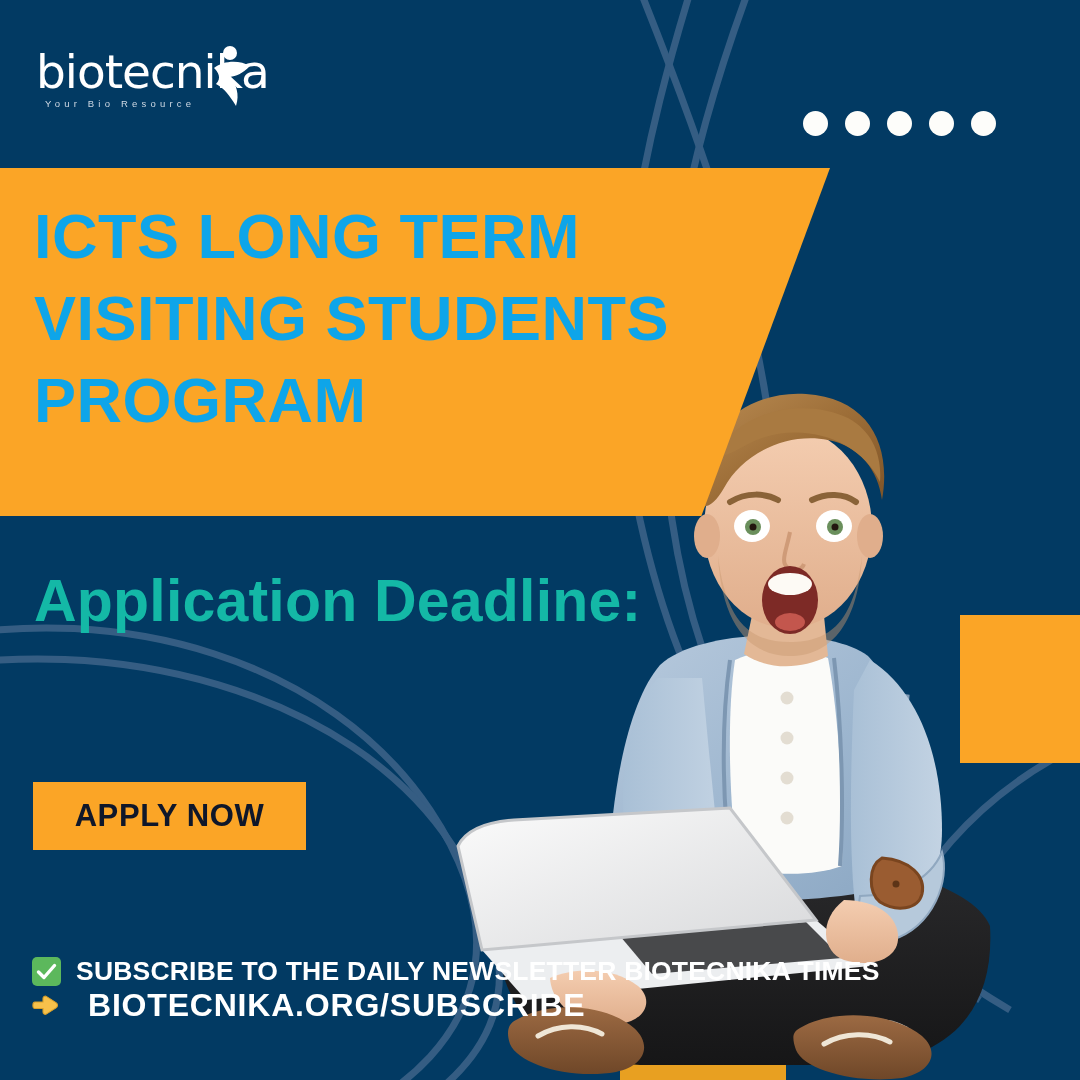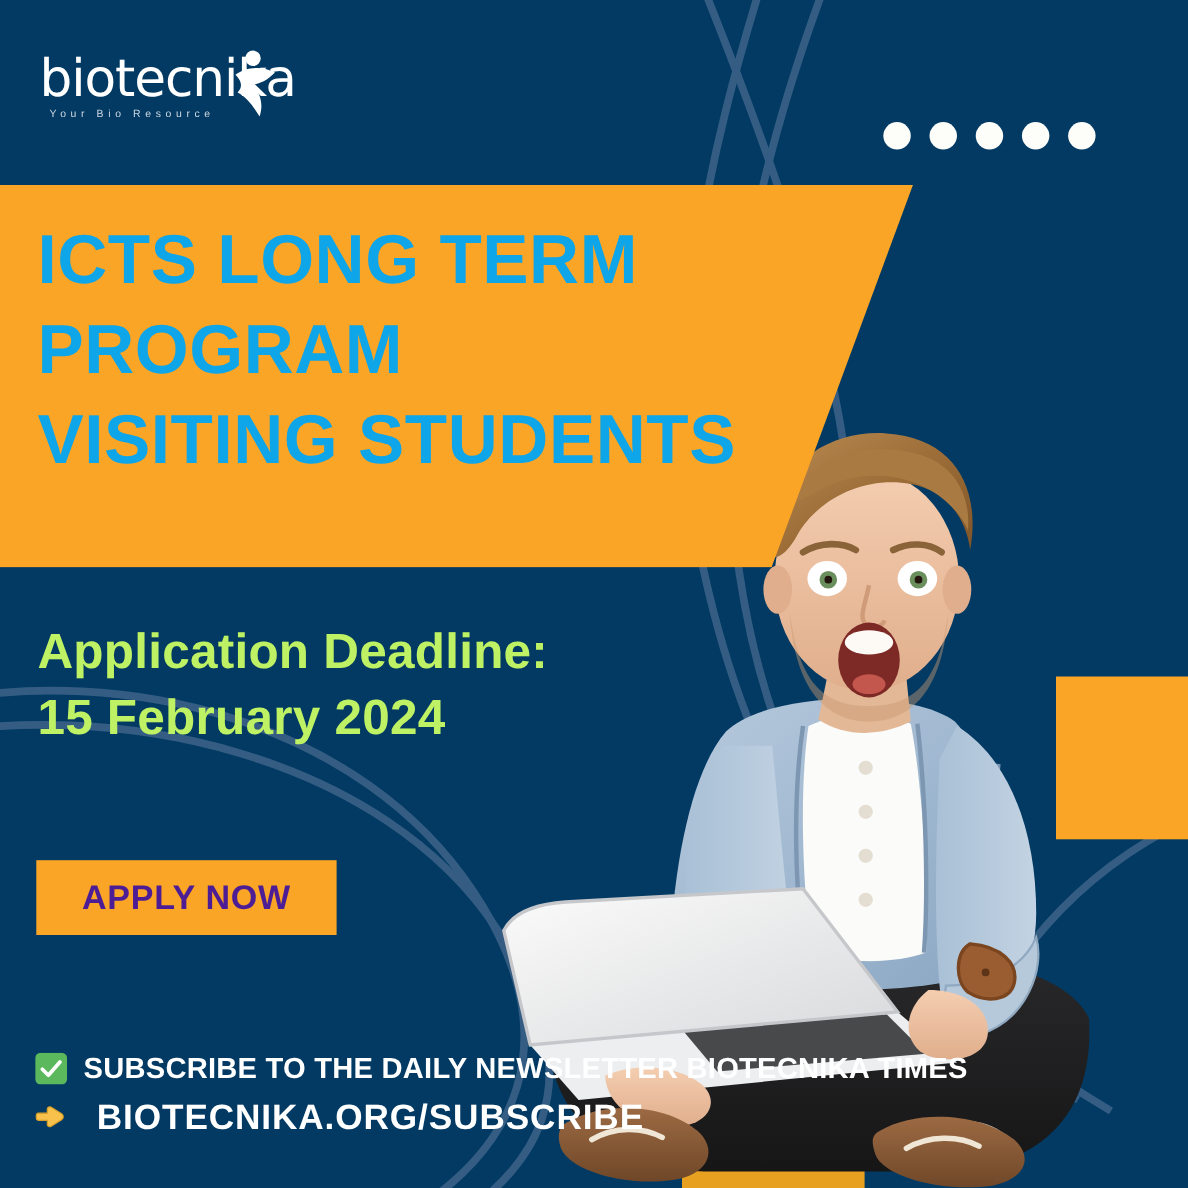--- a/index.html
+++ b/index.html
@@ -70,42 +70,42 @@
     color:#0ea5e9;
     font-size:63px; font-weight:bold;
     line-height:1.30;
     letter-spacing:0.5px;
     font-family:"Liberation Sans", sans-serif;
   }
 
   
   .deadline {
     position:absolute; left:34px; top:562px; z-index:7;
-    color:#bef264; font-size:45px; font-weight:bold;
+    color:#14b8a6; font-size:59px; font-weight:bold;
     line-height:1.33; letter-spacing:0.2px;
   }
 
   
   .apply-btn {
     position:absolute; left:33px; top:782px;
     width:273px; height:68px;
     background:#FBA526; z-index:7;
     display:flex; align-items:center; justify-content:center;
-    color:#4c1d95; font-size:31px; font-weight:bold;
+    color:#0f172a; font-size:31px; font-weight:bold;
     letter-spacing:0.6px; cursor:pointer;
   }
 
   
   .footer { position:absolute; left:32px; top:956px; z-index:9; }
   .footer-line {
     display:flex; align-items:center;
     color:#ffffff; font-weight:bold;
     white-space:nowrap;
   }
-  .footer-line-1 { font-size:26.5px; letter-spacing:0.2px; margin-bottom:10px; }
+  .footer-line-1 { font-size:26.5px; letter-spacing:0.2px; }
   .footer-line-2 { font-size:32px; letter-spacing:0.8px; }
   .f-emoji { width:34px; display:inline-block; text-align:left; flex:0 0 auto; }
   .f-emoji svg { display:block; }
   .footer-line-1 .f-text { margin-left:10px; }
   .footer-line-2 .f-text { margin-left:22px; }
 </style>
 </head>
 <body>
 
 <div id="poster">
@@ -259,27 +259,26 @@
     <span class="dot"></span>
     <span class="dot"></span>
     <span class="dot"></span>
     <span class="dot"></span>
     <span class="dot"></span>
   </div>
 
   <div class="headline-banner"></div>
   <div class="headline">
     <div>ICTS LONG TERM</div>
+    <div>VISITING STUDENTS</div>
     <div>PROGRAM</div>
-    <div>VISITING STUDENTS</div>
   </div>
 
   <div class="deadline">
     <div>Application Deadline:</div>
-    <div>15 February 2024</div>
   </div>
 
   <div class="apply-btn">APPLY NOW</div>
 
   <div class="footer">
     <div class="footer-line footer-line-1">
       <span class="f-emoji">
         <svg width="29" height="29" viewBox="0 0 29 29">
           <rect x="0" y="0" width="29" height="29" rx="5" fill="#5cb85c"></rect>
           <path d="M 6.5 15 L 12 20.5 L 22.5 8.5" fill="none" stroke="#ffffff" stroke-width="3.4" stroke-linecap="round" stroke-linejoin="round"></path>

